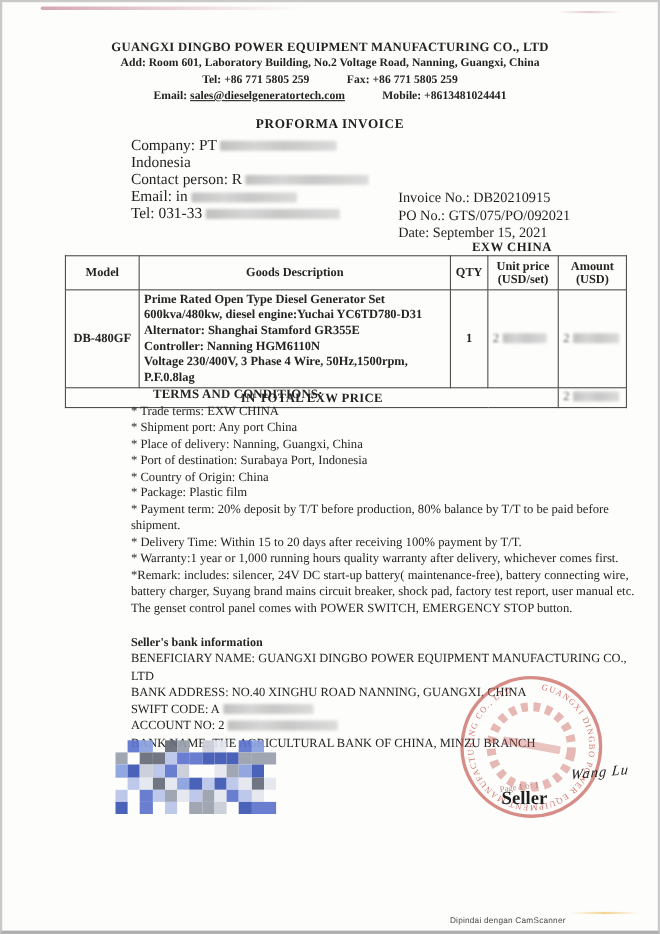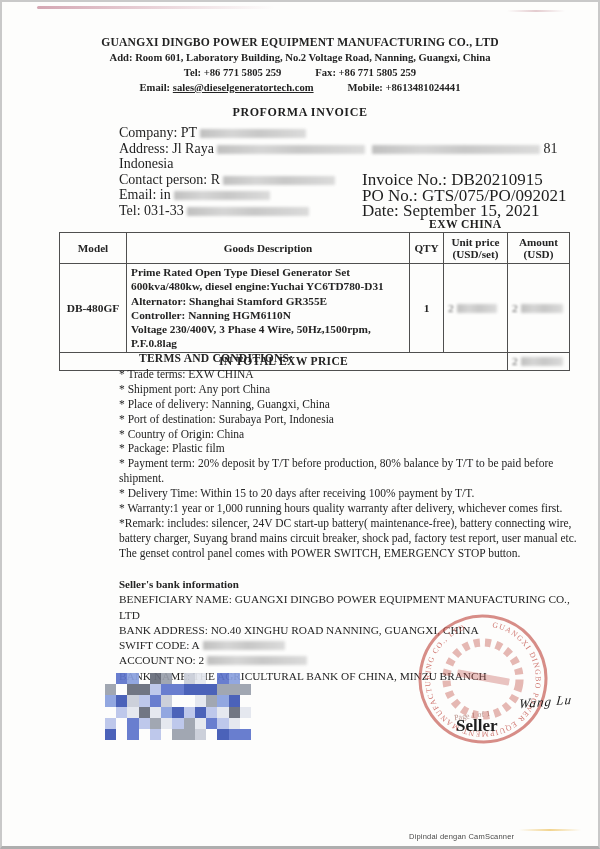--- a/index.html
+++ b/index.html
@@ -18,21 +18,21 @@
   
   .hdr{position:absolute;top:33px;left:0;right:0;text-align:center;font-weight:bold;color:#232323;}
   .hdr-name{font-size:11.6px;letter-spacing:.2px;line-height:15px;}
   .hdr-line{font-size:10.6px;line-height:15px;}
   .hdr .gap{display:inline-block;width:34px;}
   .hdr .u{text-decoration:underline;}
   .doc-title{position:absolute;top:103px;left:0;right:0;text-align:center;
     font-weight:bold;font-size:12px;letter-spacing:.6px;}
   
   .buyer{position:absolute;top:123px;left:117px;width:440px;font-size:14px;line-height:15.6px;}
-  .meta{position:absolute;top:170px;left:360px;font-size:17px;line-height:15.6px;}
+  .meta{position:absolute;top:170px;left:360px;font-size:13px;line-height:15.6px;}
   .exw{position:absolute;top:216px;left:427px;font-size:11.6px;font-weight:bold;letter-spacing:.4px;}
   
   .redact{display:inline-block;height:9px;background:linear-gradient(to right,#8f8f8f,#b5b5b5 30%,#9d9d9d 55%,#c0c0c0);
     opacity:.55;filter:blur(1.4px);border-radius:1px;vertical-align:-1px;margin-left:3px;}
   .redact.gap{margin-left:7px;}
   .blurred-digit{filter:blur(1.2px);opacity:.75;}
   
   table.goods{position:absolute;top:230px;left:57px;width:510px;border-collapse:collapse;
     font-size:11.4px;color:#242424;table-layout:fixed;padding-left:24px;}
   table.goods th,table.goods td{border:1px solid #4f4f4f;padding:1px 4px;}
@@ -79,21 +79,20 @@
     <div class="hdr-line">
       <span>Email:</span>
       <span class="u">sales@dieselgeneratortech.com</span><span class="gap"></span><span>Mobile: +8613481024441</span>
     </div>
   </div>
 
   <div class="doc-title">PROFORMA INVOICE</div>
 
   <div class="buyer">
     <div><span>Company: PT</span><span class="redact" style="width:106px"></span></div>
-    <div><span>Address: Jl Raya</span><span class="redact" style="width:148px"></span><span class="redact gap" style="width:168px"></span> <span>81</span></div>
     <div>Indonesia</div>
     <div><span>Contact person: R</span><span class="redact" style="width:112px"></span></div>
     <div><span>Email: in</span><span class="redact" style="width:96px"></span></div>
     <div><span>Tel: 031-33</span><span class="redact" style="width:122px"></span></div>
   </div>
 
   <div class="meta">
     <div>Invoice No.: DB20210915</div>
     <div>PO No.: GTS/075/PO/092021</div>
     <div>Date: September 15, 2021</div>

